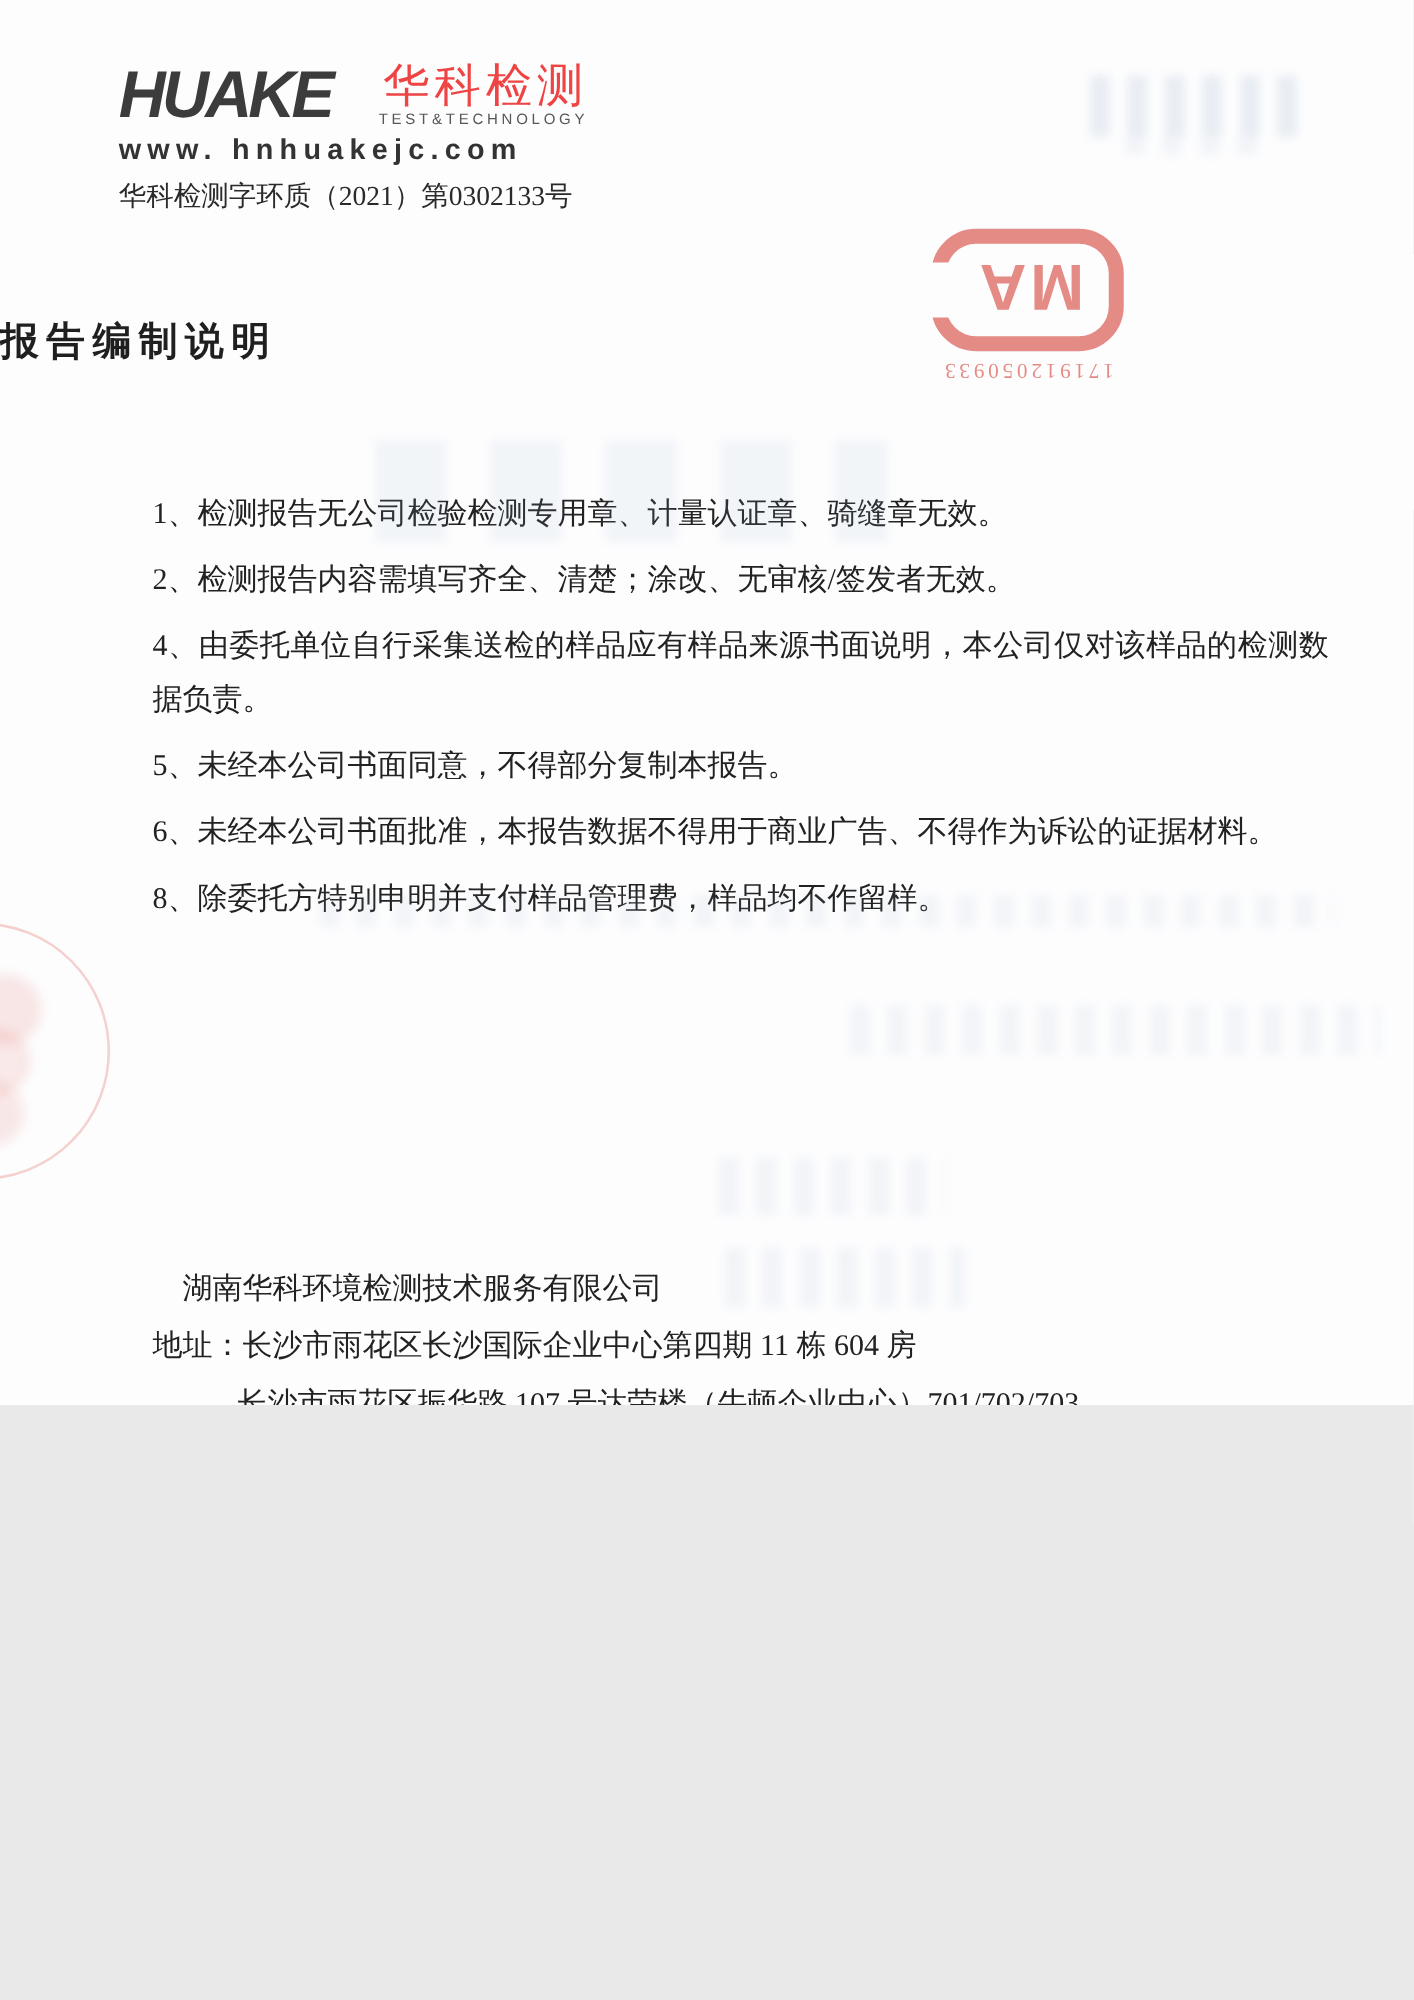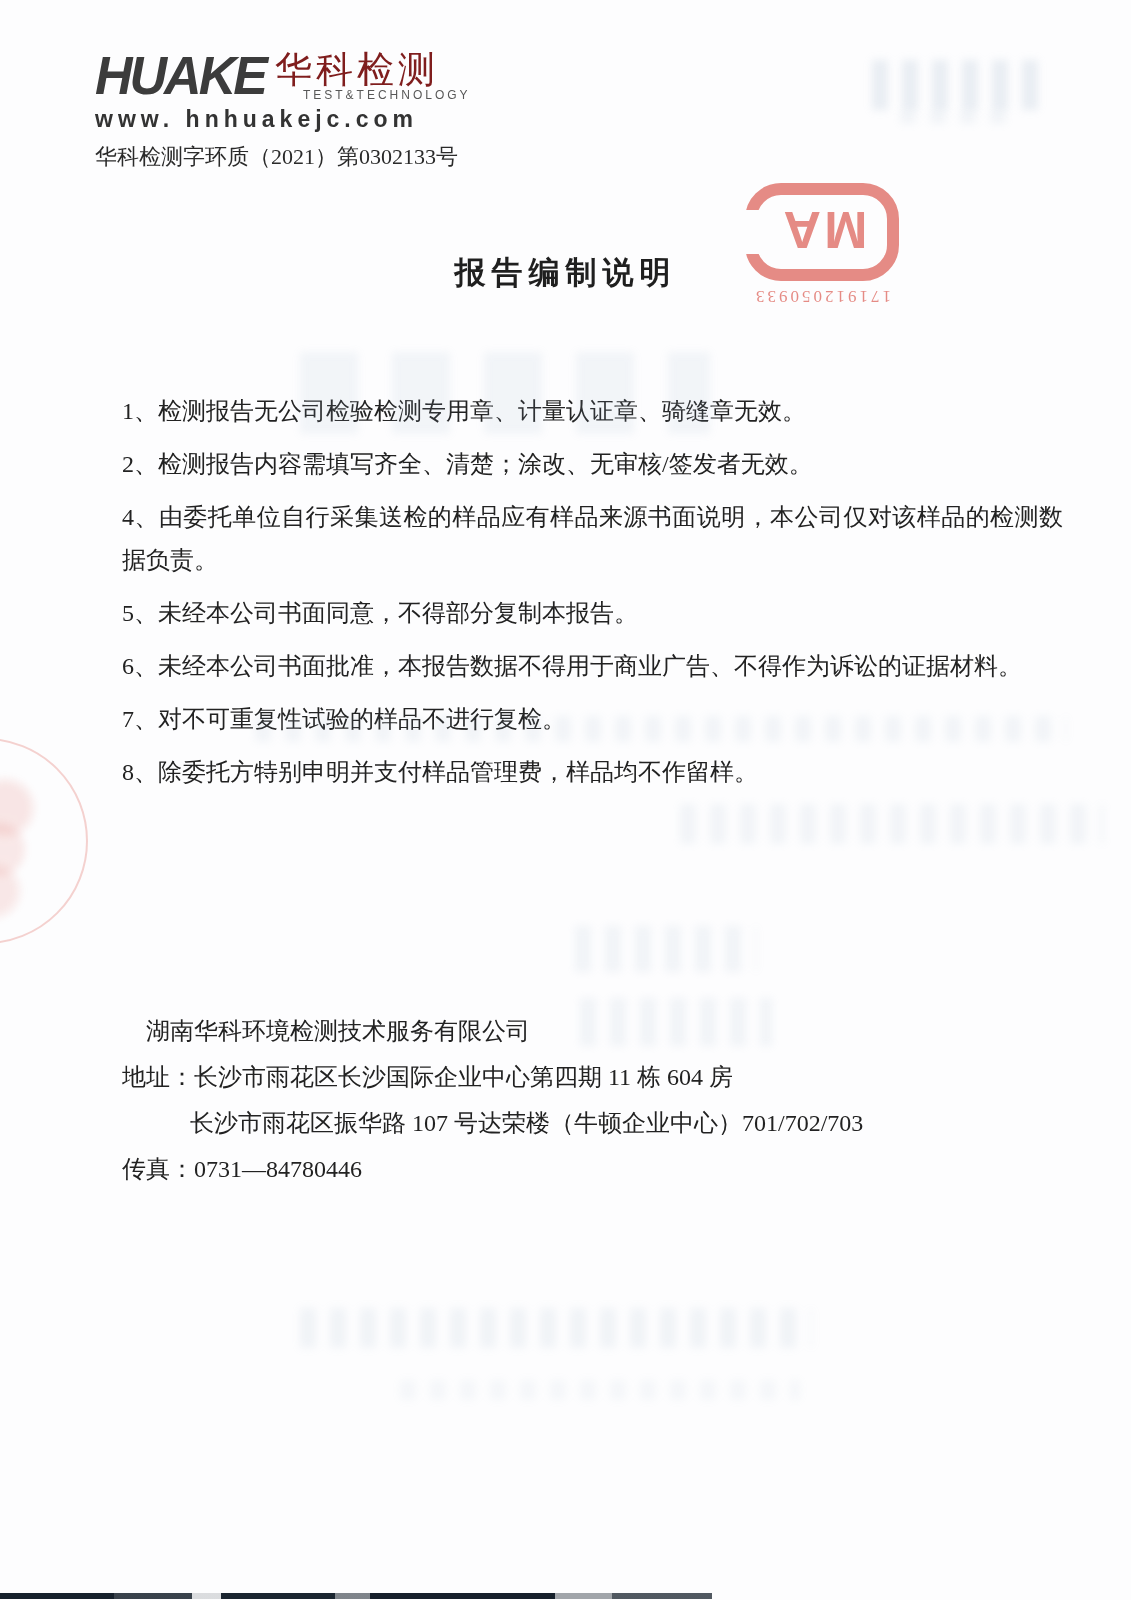--- a/index.html
+++ b/index.html
@@ -1,60 +1,59 @@
 <!DOCTYPE html>
 <html><head>
 <meta charset="utf-8">
 <style>
   html,body{margin:0;padding:0;background:#e9e9e9;}
   .page{
     position:relative;
-    width:1131px;height:1600px;
+    width:1131px;height:1124px;
     margin:0 auto;
     background:#fdfdfe;
     overflow:hidden;
     font-family:"Liberation Serif", serif;
     color:#262626;
   }
 
   
   .header{position:absolute;left:95px;top:50px;}
   .logo-row{display:flex;align-items:flex-start;}
   .logo-huake{
     font-family:"Liberation Sans", sans-serif;
     font-weight:900;font-style:italic;
     font-size:52px;line-height:52px;
     letter-spacing:-3px;color:#3c3c3c;
     transform:scaleY(1.02);
   }
   .logo-cn-block{margin-left:10px;}
   .logo-cn{
-    font-size:37px;line-height:40px;color:#7f1d1d;
-    letter-spacing:4px;white-space:nowrap;
+    font-size:37px;line-height:40px;color:#ef4444;
+    letter-spacing:4px;white-space:nowrap;text-align:right;
   }
   .logo-en{
     font-family:"Liberation Sans", sans-serif;
     font-size:12px;letter-spacing:3px;color:#575757;
     margin-top:-2px;
     margin-left:28px;
   }
   .logo-url{
     font-family:Liberation Sans, sans-serif;
     font-weight:bold;font-size:23px;color:#333;
     letter-spacing:5px;margin-top:4px;
   }
   .doc-number{
     position:absolute;left:95px;top:142px;
     font-size:22px;color:#2a2a2a;white-space:nowrap;
   }
 
   
   .report-title{
     position:absolute;left:0;top:252px;width:100%;
-    text-align:center;
     font-family:"Liberation Sans", sans-serif;
     font-weight:bold;font-size:31px;
     letter-spacing:6px;color:#1f1f1f;margin:0;
   }
 
   
   .stamp{
     position:absolute;left:738px;top:180px;width:168px;
     opacity:.82;filter:blur(.5px);
   }
@@ -155,21 +154,20 @@
       </svg>
     </div>
   </div>
 
   <div class="notes">
     <p class="note"><span>1、</span><span>检测报告无公司检验检测专用章、计量认证章、骑缝章无效。</span></p>
     <p class="note"><span>2、</span><span>检测报告内容需填写齐全、清楚；涂改、无审核/签发者无效。</span></p>
     <p class="note"><span>4、</span><span>由委托单位自行采集送检的样品应有样品来源书面说明，本公司仅对该样品的检测数据负责。</span></p>
     <p class="note"><span>5、</span><span>未经本公司书面同意，不得部分复制本报告。</span></p>
     <p class="note"><span>6、</span><span>未经本公司书面批准，本报告数据不得用于商业广告、不得作为诉讼的证据材料。</span></p>
-    <p class="note"><span>7、</span><span>对不可重复性试验的样品不进行复检。</span></p>
     <p class="note"><span>8、</span><span>除委托方特别申明并支付样品管理费，样品均不作留样。</span></p>
   </div>
 
   <div class="company">
     <p class="company-name">湖南华科环境检测技术服务有限公司</p>
     <p><span>地址：</span><span>长沙市雨花区长沙国际企业中心第四期 11 栋 604 房</span></p>
     <p class="addr2">长沙市雨花区振华路 107 号达荣楼（牛顿企业中心）701/702/703</p>
     <p><span>传真：</span><span>0731—84780446</span></p>
   </div>
 

